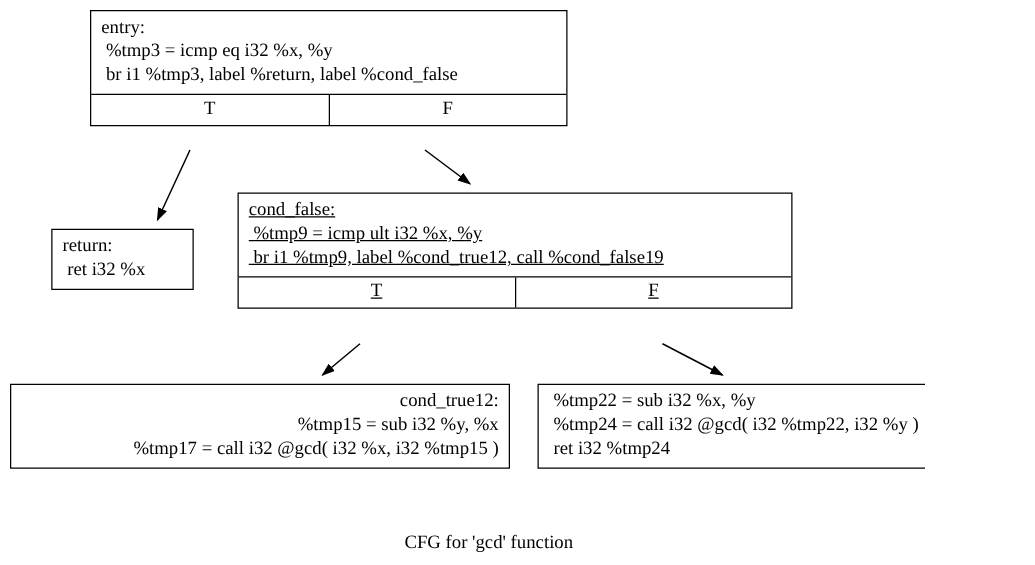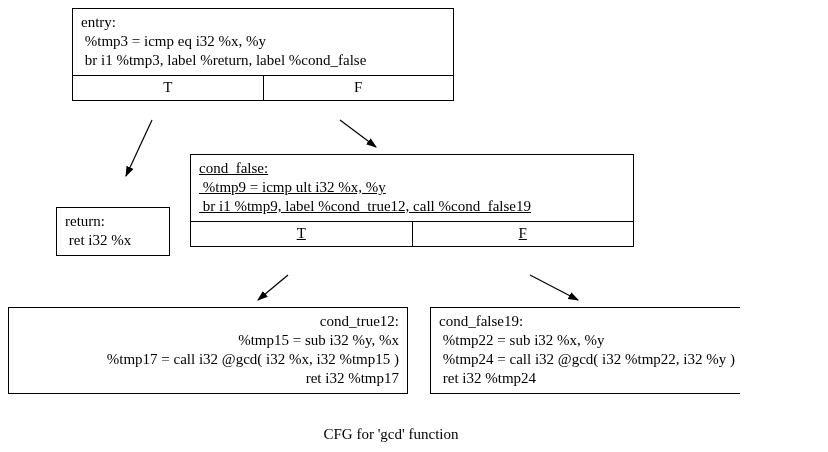--- a/index.html
+++ b/index.html
@@ -55,21 +55,21 @@
   svg.edges {
     position: absolute;
     left: 0;
     top: 0;
     width: 828px;
     height: 452px;
     overflow: visible;
   }
   
   #node-entry      { left: 72px;  top: 8px;   width: 382px; }
-  #node-return     { left: 56px;  top: 183px; width: 114px; margin-top: 24px; }
+  #node-return     { left: 41px;  top: 183px; width: 114px; }
   #node-cond-false { left: 190px; top: 154px; width: 444px; text-decoration: underline; }
   #node-cond-true12{ left: 8px;   top: 307px; width: 400px; text-align: right; }
   #node-cond-false19{left: 430px; top: 307px; width: 382px; }
   #caption-main    { top: 426px; }
 </style>
 </head>
 <body>
 
 <div id="canvas">
 
@@ -126,27 +126,25 @@
       <div class="label-cell">T</div>
       <div class="label-cell">F</div>
     </div>
   </div>
 
   <div class="node" id="node-cond-true12">
     <div class="node-body">
       <div class="line">cond_true12:</div>
       <div class="line">%tmp15 = sub i32 %y, %x</div>
       <div class="line">%tmp17 = call i32 @gcd( i32 %x, i32 %tmp15 )</div>
-      <div class="line">ret i32 %tmp17</div>
     </div>
   </div>
 
   <div class="node" id="node-cond-false19">
     <div class="node-body">
-      <div class="line">cond_false19:</div>
       <div class="line"> %tmp22 = sub i32 %x, %y</div>
       <div class="line"> %tmp24 = call i32 @gcd( i32 %tmp22, i32 %y )</div>
       <div class="line"> ret i32 %tmp24</div>
     </div>
   </div>
 
   <div class="caption" id="caption-main">CFG for 'gcd' function</div>
 
 </div>
 

